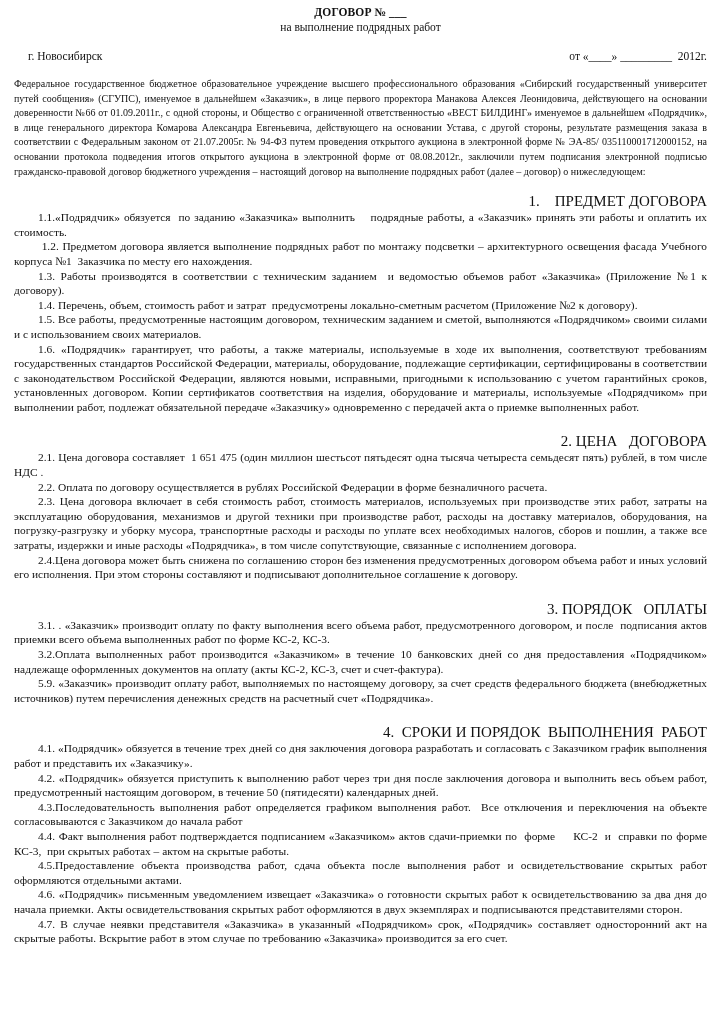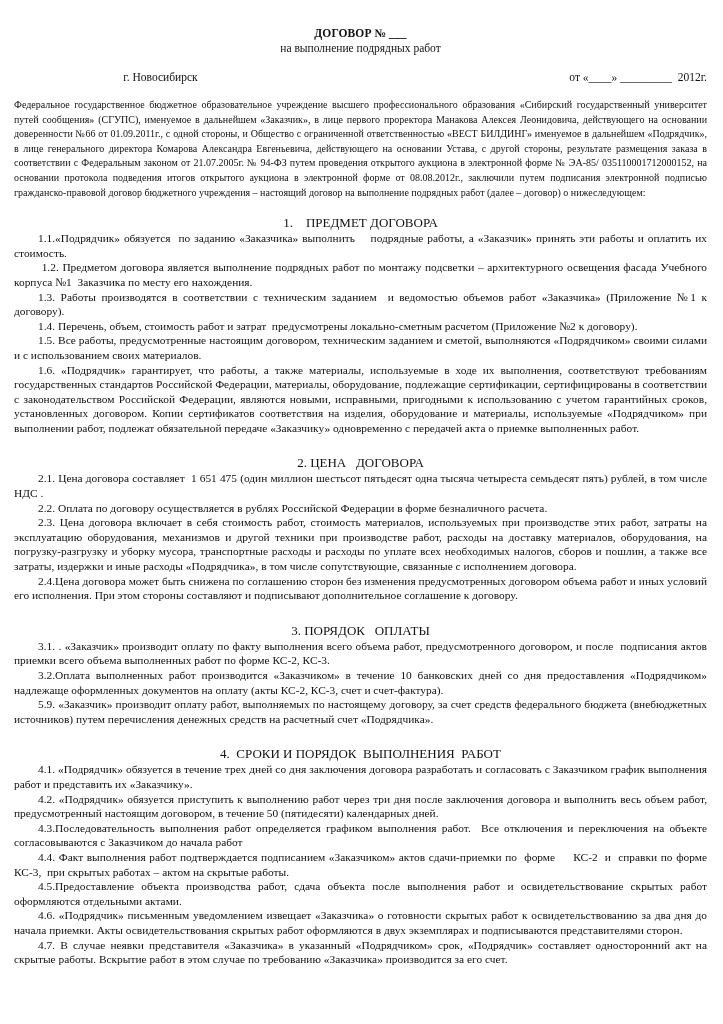--- a/index.html
+++ b/index.html
@@ -13,38 +13,38 @@
     height: 1024px;
     font-family: "Liberation Serif", "DejaVu Serif", serif;
     color: #111111;
     overflow: hidden;
   }
   .page {
     position: relative;
     width: 723px;
     height: 736px;
     box-sizing: border-box;
-    padding: 24px 16px 0 14px;
+    padding: 3px 16px 0 14px;
   }
   .doc-title {
     text-align: center;
     font-size: 11.5px;
     line-height: 15px;
     margin: 2px 0 0 0;
     letter-spacing: 0.1px;
   }
   .doc-subtitle {
     text-align: center;
     font-size: 11.5px;
     line-height: 15px;
     margin: 0 0 0 0;
   }
   .datebar {
     display: flex;
-    justify-content: flex-end;
+    justify-content: space-between;
     align-items: baseline;
     font-size: 11.5px;
     margin: 15px 0 0 0;
     padding: 0 0 0 14px;
   }
   .datebar .city {
     width: 446px;
     flex: 0 0 auto;
   }
   .datebar .date {
@@ -54,22 +54,22 @@
   }
   .preamble {
     text-align: justify;
     text-align-last: left;
     font-size: 10px;
     line-height: 14.6px;
     margin: 15px 0 0 0;
     hyphens: none;
   }
   .section-heading {
-    text-align: center;
-    font-size: 13px;
+    text-align: right;
+    font-size: 15px;
     line-height: 15px;
     margin: 11px 0 1px 0;
     white-space: pre;
   }
   p.clause {
     text-align: justify;
     text-align-last: left;
     font-size: 11.4px;
     line-height: 14.6px;
     margin: 0;

